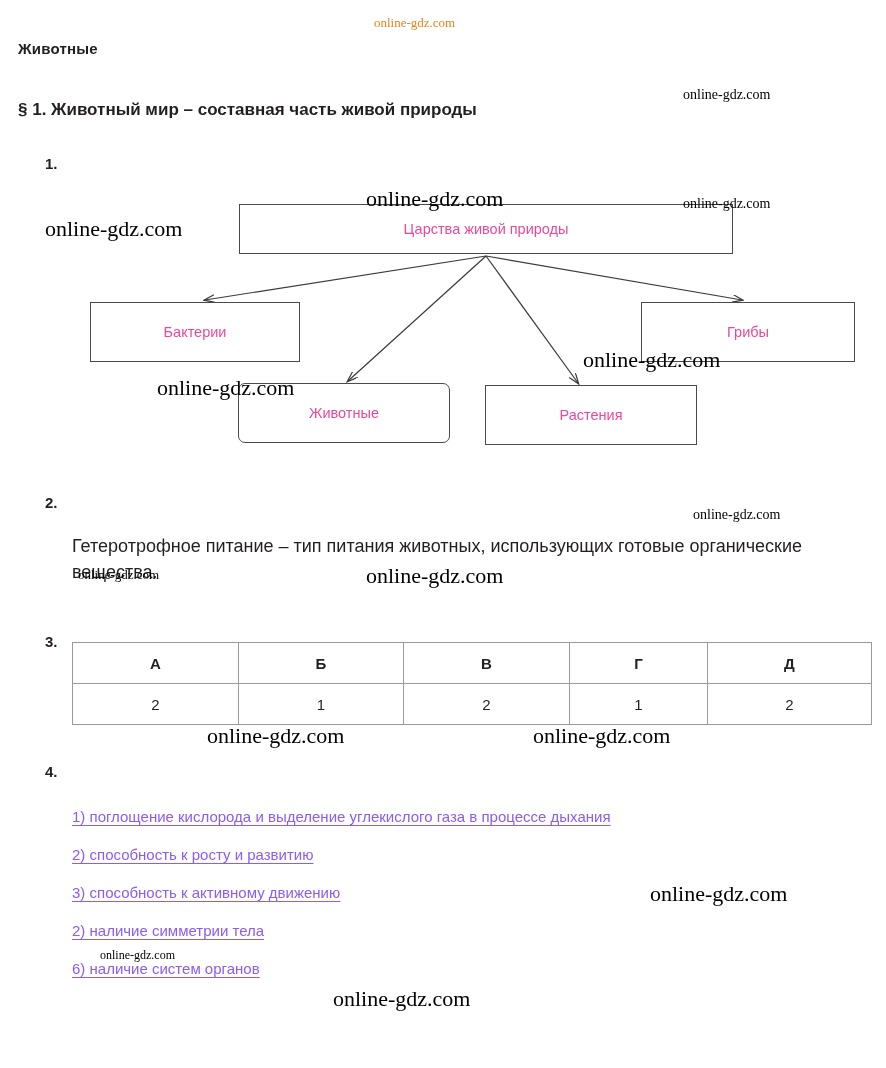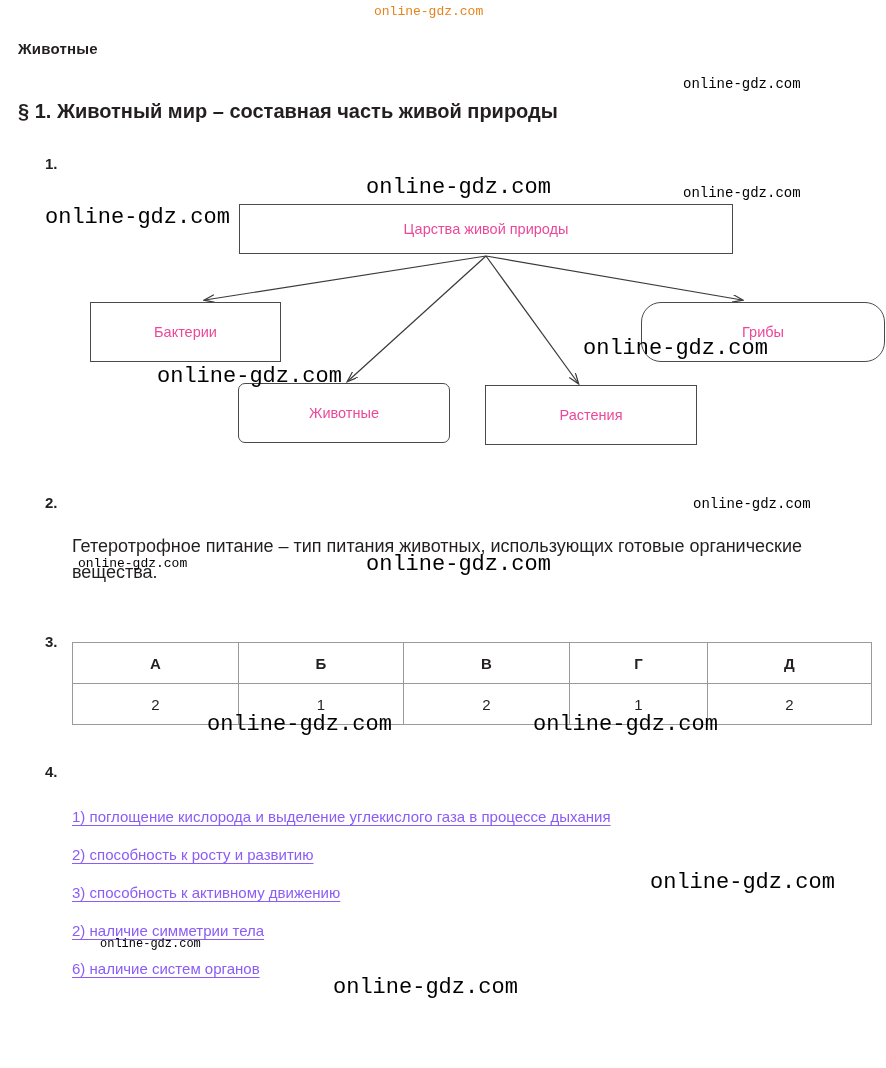--- a/index.html
+++ b/index.html
@@ -21,37 +21,38 @@
     width: 886px;
     height: 1068px;
   }
 
   
   .wm {
     position: absolute;
     color: #000000;
     white-space: nowrap;
     pointer-events: none;
-    font-family: Liberation Mono, monospace;
+    font-family: Liberation Serif, serif;
+    margin-top: 11px;
   }
 
   
   .heading-intro {
     position: absolute;
     left: 18px;
     top: 40px;
     font-size: 15px;
     font-weight: bold;
     letter-spacing: 0.2px;
   }
   .heading-section {
     position: absolute;
     left: 18px;
     top: 100px;
-    font-size: 20px;
+    font-size: 17px;
     font-weight: bold;
   }
 
   
   .item-num {
     position: absolute;
     font-size: 15px;
     font-weight: bold;
     color: #231f20;
   }
@@ -69,24 +70,24 @@
     border: 1px solid #4a4a4a;
     background: transparent;
     display: flex;
     align-items: center;
     justify-content: center;
     font-size: 14.5px;
     color: #ec4899;
     box-sizing: border-box;
   }
   #box-root   { left: 239px; top: 54px;  width: 494px; height: 50px; }
-  #box-bact   { left: 90px;  top: 152px; width: 191px; height: 60px; }
+  #box-bact   { left: 90px;  top: 152px; width: 210px; height: 60px; }
   #box-anim   { left: 238px; top: 233px; width: 212px; height: 60px; border-radius: 7px; }
   #box-plant  { left: 485px; top: 235px; width: 212px; height: 60px; }
-  #box-fungi  { left: 641px; top: 152px; width: 244px; height: 60px; border-radius: 20px; }
+  #box-fungi  { left: 641px; top: 152px; width: 214px; height: 60px; }
 
   .diagram svg {
     position: absolute;
     left: 0;
     top: 0;
     width: 886px;
     height: 320px;
     overflow: visible;
   }
 

